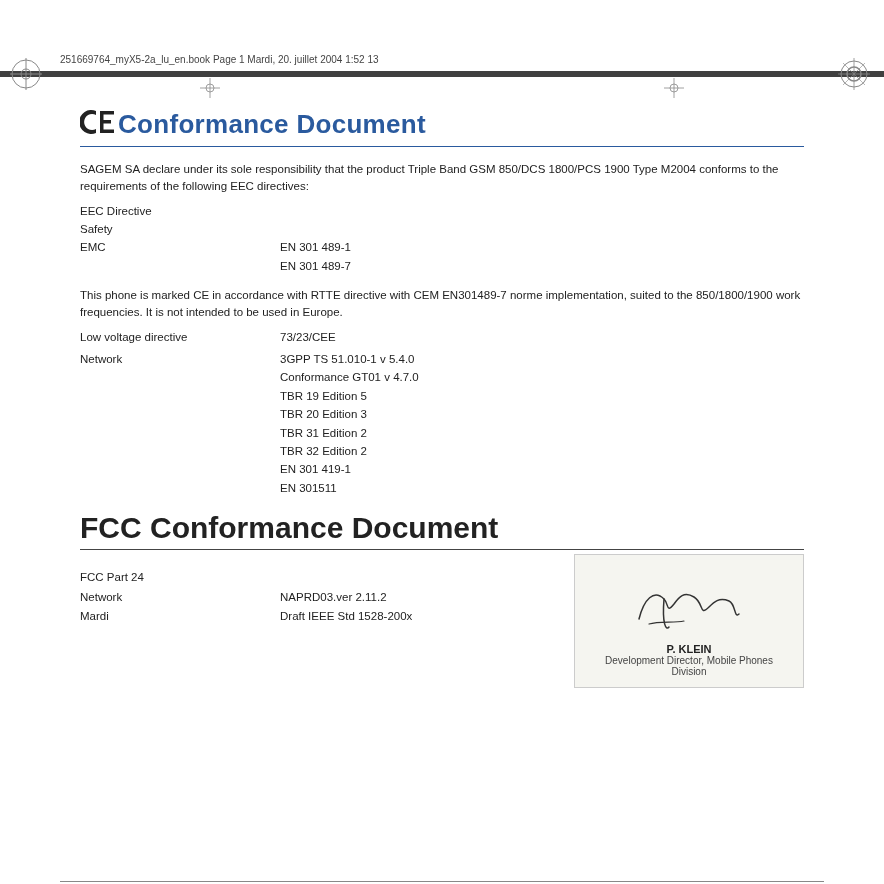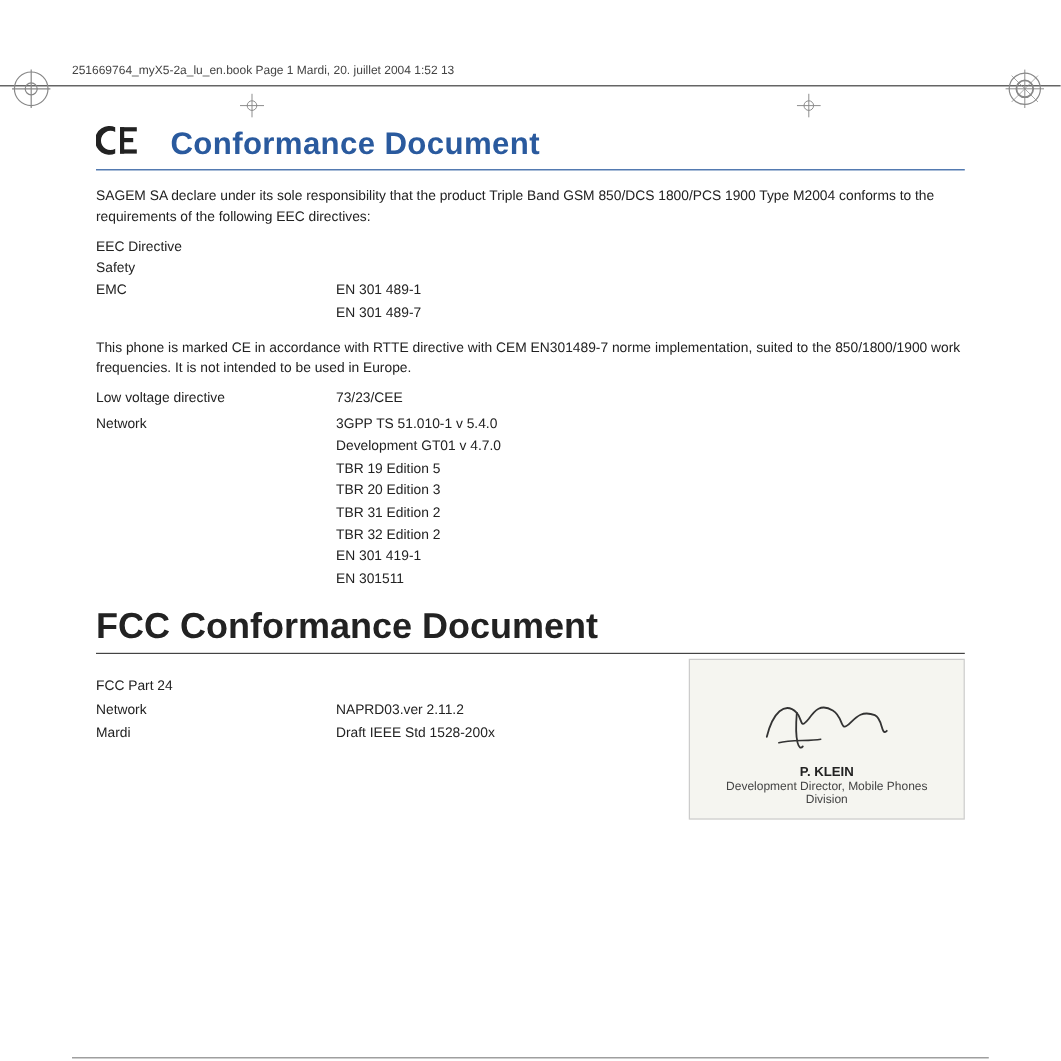--- a/index.html
+++ b/index.html
@@ -40,21 +40,21 @@
 
     
     .content {
       padding: 30px 80px 30px 80px;
     }
 
     
     .title-row {
       display: flex;
       align-items: center;
-      gap: 24px;
+      gap: 0;
       margin-bottom: 4px;
     }
 
     .ce-mark {
       font-size: 28px;
       font-weight: bold;
       color: #222;
       line-height: 1;
     }
 
@@ -206,21 +206,21 @@
     </svg>
   </div>
   <div class="top-crosshair-right">
     <svg width="20" height="20" viewBox="0 0 20 20">
       <line x1="10" y1="0" x2="10" y2="20" stroke="#888" stroke-width="0.8"></line>
       <line x1="0" y1="10" x2="20" y2="10" stroke="#888" stroke-width="0.8"></line>
       <circle cx="10" cy="10" r="4" fill="none" stroke="#888" stroke-width="0.8"></circle>
     </svg>
   </div>
 
-  <div style="border-bottom: 1px solid #404040; padding: 6px 60px; font-size: 10px; color: #444; margin-top: 48px;">
+  <div style="border-bottom: 6px solid #404040; padding: 6px 60px; font-size: 10px; color: #444; margin-top: 48px;">
     <span>251669764_myX5-2a_lu_en.book  Page 1  Mardi, 20. juillet 2004  1:52 13</span>
   </div>
 
   <div class="content">
 
     <div>
 
       <div class="title-row">
         <span class="ce-mark" style="font-size:28px; font-weight:bold; color:#222;">
           
@@ -265,21 +265,21 @@
       <div class="directive-table">
         <div class="directive-row">
           <span class="directive-label">Low voltage directive</span>
           <span class="directive-value">73/23/CEE</span>
         </div>
 
         <div class="directive-row" style="margin-top:4px;">
           <span class="directive-label">Network</span>
           <span class="directive-value">
             <span>3GPP TS 51.010-1 v 5.4.0</span><br>
-            <span>Development GT01 v 4.7.0</span><br>
+            <span>Conformance GT01 v 4.7.0</span><br>
             <span>TBR 19 Edition 5</span><br>
             <span>TBR 20 Edition 3</span><br>
             <span>TBR 31 Edition 2</span><br>
             <span>TBR 32 Edition 2</span><br>
             <span>EN 301 419-1</span><br>
             <span>EN 301511</span>
           </span>
         </div>
       </div>
 

